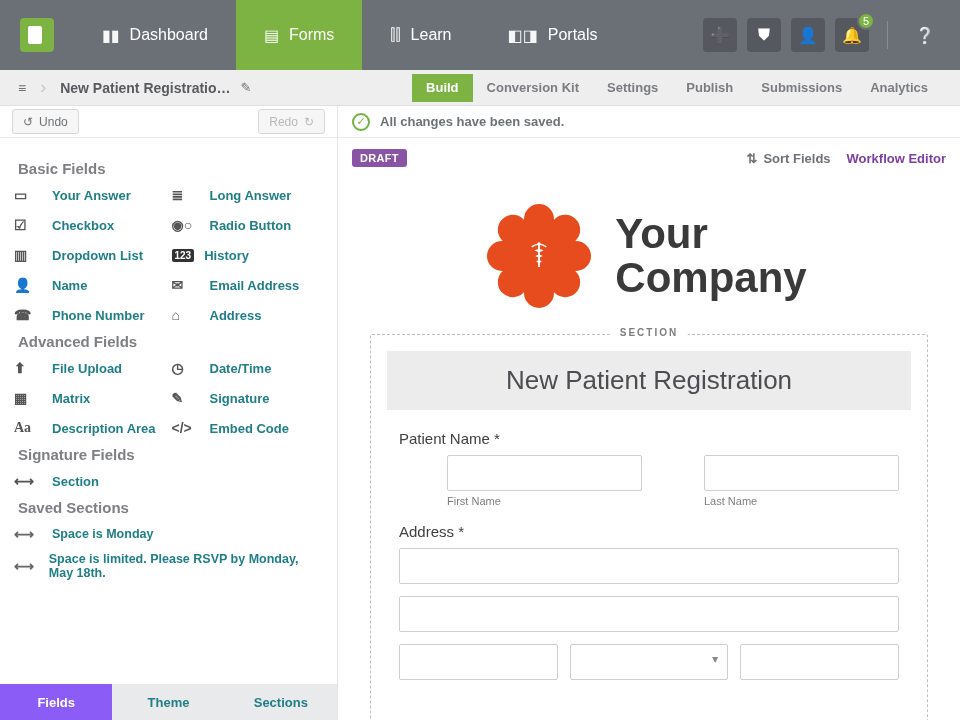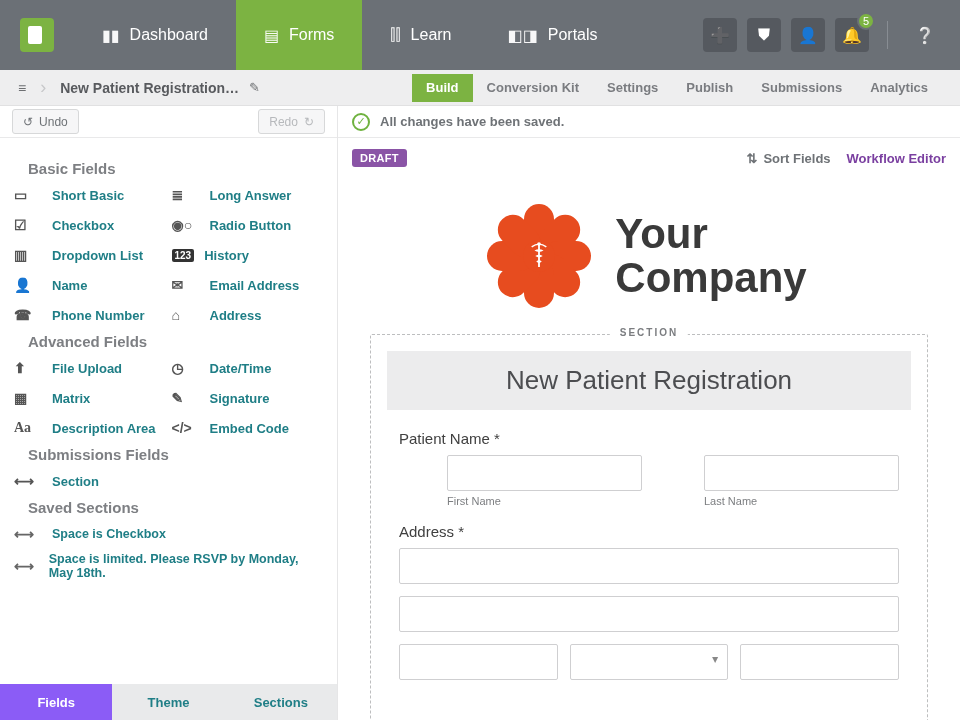--- a/index.html
+++ b/index.html
@@ -37,21 +37,21 @@
   .left { width:338px; border-right:1px solid #e6e6e7; display:flex; flex-direction:column; }
   .right { flex:1; display:flex; flex-direction:column; }
 
   
   .undoredo { height:32px; display:flex; align-items:center; border-bottom:1px solid #e9e9ea; }
   .ur-btn { height:25px; border:1px solid #d7d8d9; background:#f6f6f7; border-radius:3px; font-size:12px; color:#6e7276; padding:0 10px; display:flex; align-items:center; gap:6px; cursor:pointer; margin-left:12px;}
   .ur-btn.redo { margin-left:auto; margin-right:12px; color:#b7b9bc; }
 
   
   .palette { flex:1; overflow:hidden; padding:12px 14px 0 14px; }
-  .pgroup-h { color:#7d7f83; font-weight:700; font-size:15px; margin:10px 0 10px 14px; }
+  .pgroup-h { color:#7d7f83; font-weight:700; font-size:15px; margin:10px 0 10px 4px; }
   .pgrid { display:grid; grid-template-columns: 1fr 1fr; row-gap:14px; column-gap:6px; margin-bottom:10px; }
   .pitem { display:flex; align-items:center; gap:10px; font-size:13px; color:#1f7e86; font-weight:700; cursor:grab; }
   .pitem .pi-ico { width:28px; color:#555; font-size:14px; display:flex; align-items:center; }
   .saved-row { display:flex; align-items:center; gap:10px; font-size:12.5px; color:#1f7e86; font-weight:700; margin:10px 0; cursor:grab;}
   .saved-row .pi-ico{ width:28px; color:#666; font-size:14px;}
 
   
   .bottom-tabs { height:36px; display:flex; }
   .btab { flex:1; display:flex; align-items:center; justify-content:center; font-size:13px; font-weight:700; cursor:pointer; }
   .btab.active { background:#8b5cf6; color:#fff; }
@@ -137,21 +137,21 @@
     <div class="vdiv"></div>
     <div class="nav-btn help">
         <span>❔</span>
       </div>
   </div>
 </div>
 
 <div class="bc">
   <span class="bc-icon">≡</span>
   <span class="bc-sep">›</span>
-  <span class="bc-title">New Patient Registration…</span>
+  <span class="bc-title">New Patient Registratio…</span>
   <span class="bc-edit">✎</span>
   <div class="bc-spacer"></div>
   <div class="bc-tabs">
     <div class="bc-tab active">Build</div>
     <div class="bc-tab">Conversion Kit</div>
     <div class="bc-tab">Settings</div>
     <div class="bc-tab">Publish</div>
     <div class="bc-tab">Submissions</div>
     <div class="bc-tab">Analytics</div>
   </div>
@@ -169,21 +169,21 @@
           <span>Redo</span>
           <span>↻</span>
         </div>
     </div>
 
     <div class="palette">
       <div class="pgroup-h">Basic Fields</div>
       <div class="pgrid">
         <div class="pitem">
             <span class="pi-ico">▭</span>
-            <span>Short Basic</span>
+            <span>Your Answer</span>
           </div>
         <div class="pitem">
             <span class="pi-ico">≣</span>
             <span>Long Answer</span>
           </div>
         <div class="pitem">
             <span class="pi-ico">☑</span>
             <span>Checkbox</span>
           </div>
         <div class="pitem">
@@ -237,33 +237,33 @@
         <div class="pitem">
             <span class="pi-ico" style="font-family:Georgia;">Aa</span>
             <span>Description Area</span>
           </div>
         <div class="pitem">
             <span class="pi-ico" style="font-weight:800;">&lt;/&gt;</span>
             <span>Embed Code</span>
           </div>
       </div>
 
-      <div class="pgroup-h">Submissions Fields</div>
+      <div class="pgroup-h">Signature Fields</div>
       <div class="pgrid" style="grid-template-columns:1fr;">
         <div class="pitem">
             <span class="pi-ico">⟷</span>
             <span>Section</span>
           </div>
       </div>
 
       <div class="pgroup-h">Saved Sections</div>
       <div>
         <div class="saved-row">
             <span class="pi-ico">⟷</span>
-            <span>Space is Checkbox</span>
+            <span>Space is Monday</span>
           </div>
         <div class="saved-row">
             <span class="pi-ico">⟷</span>
             <span>Space is limited. Please RSVP by Monday, May 18th.</span>
           </div>
       </div>
     </div>
 
     <div class="bottom-tabs">
       <div class="btab active">Fields</div>

